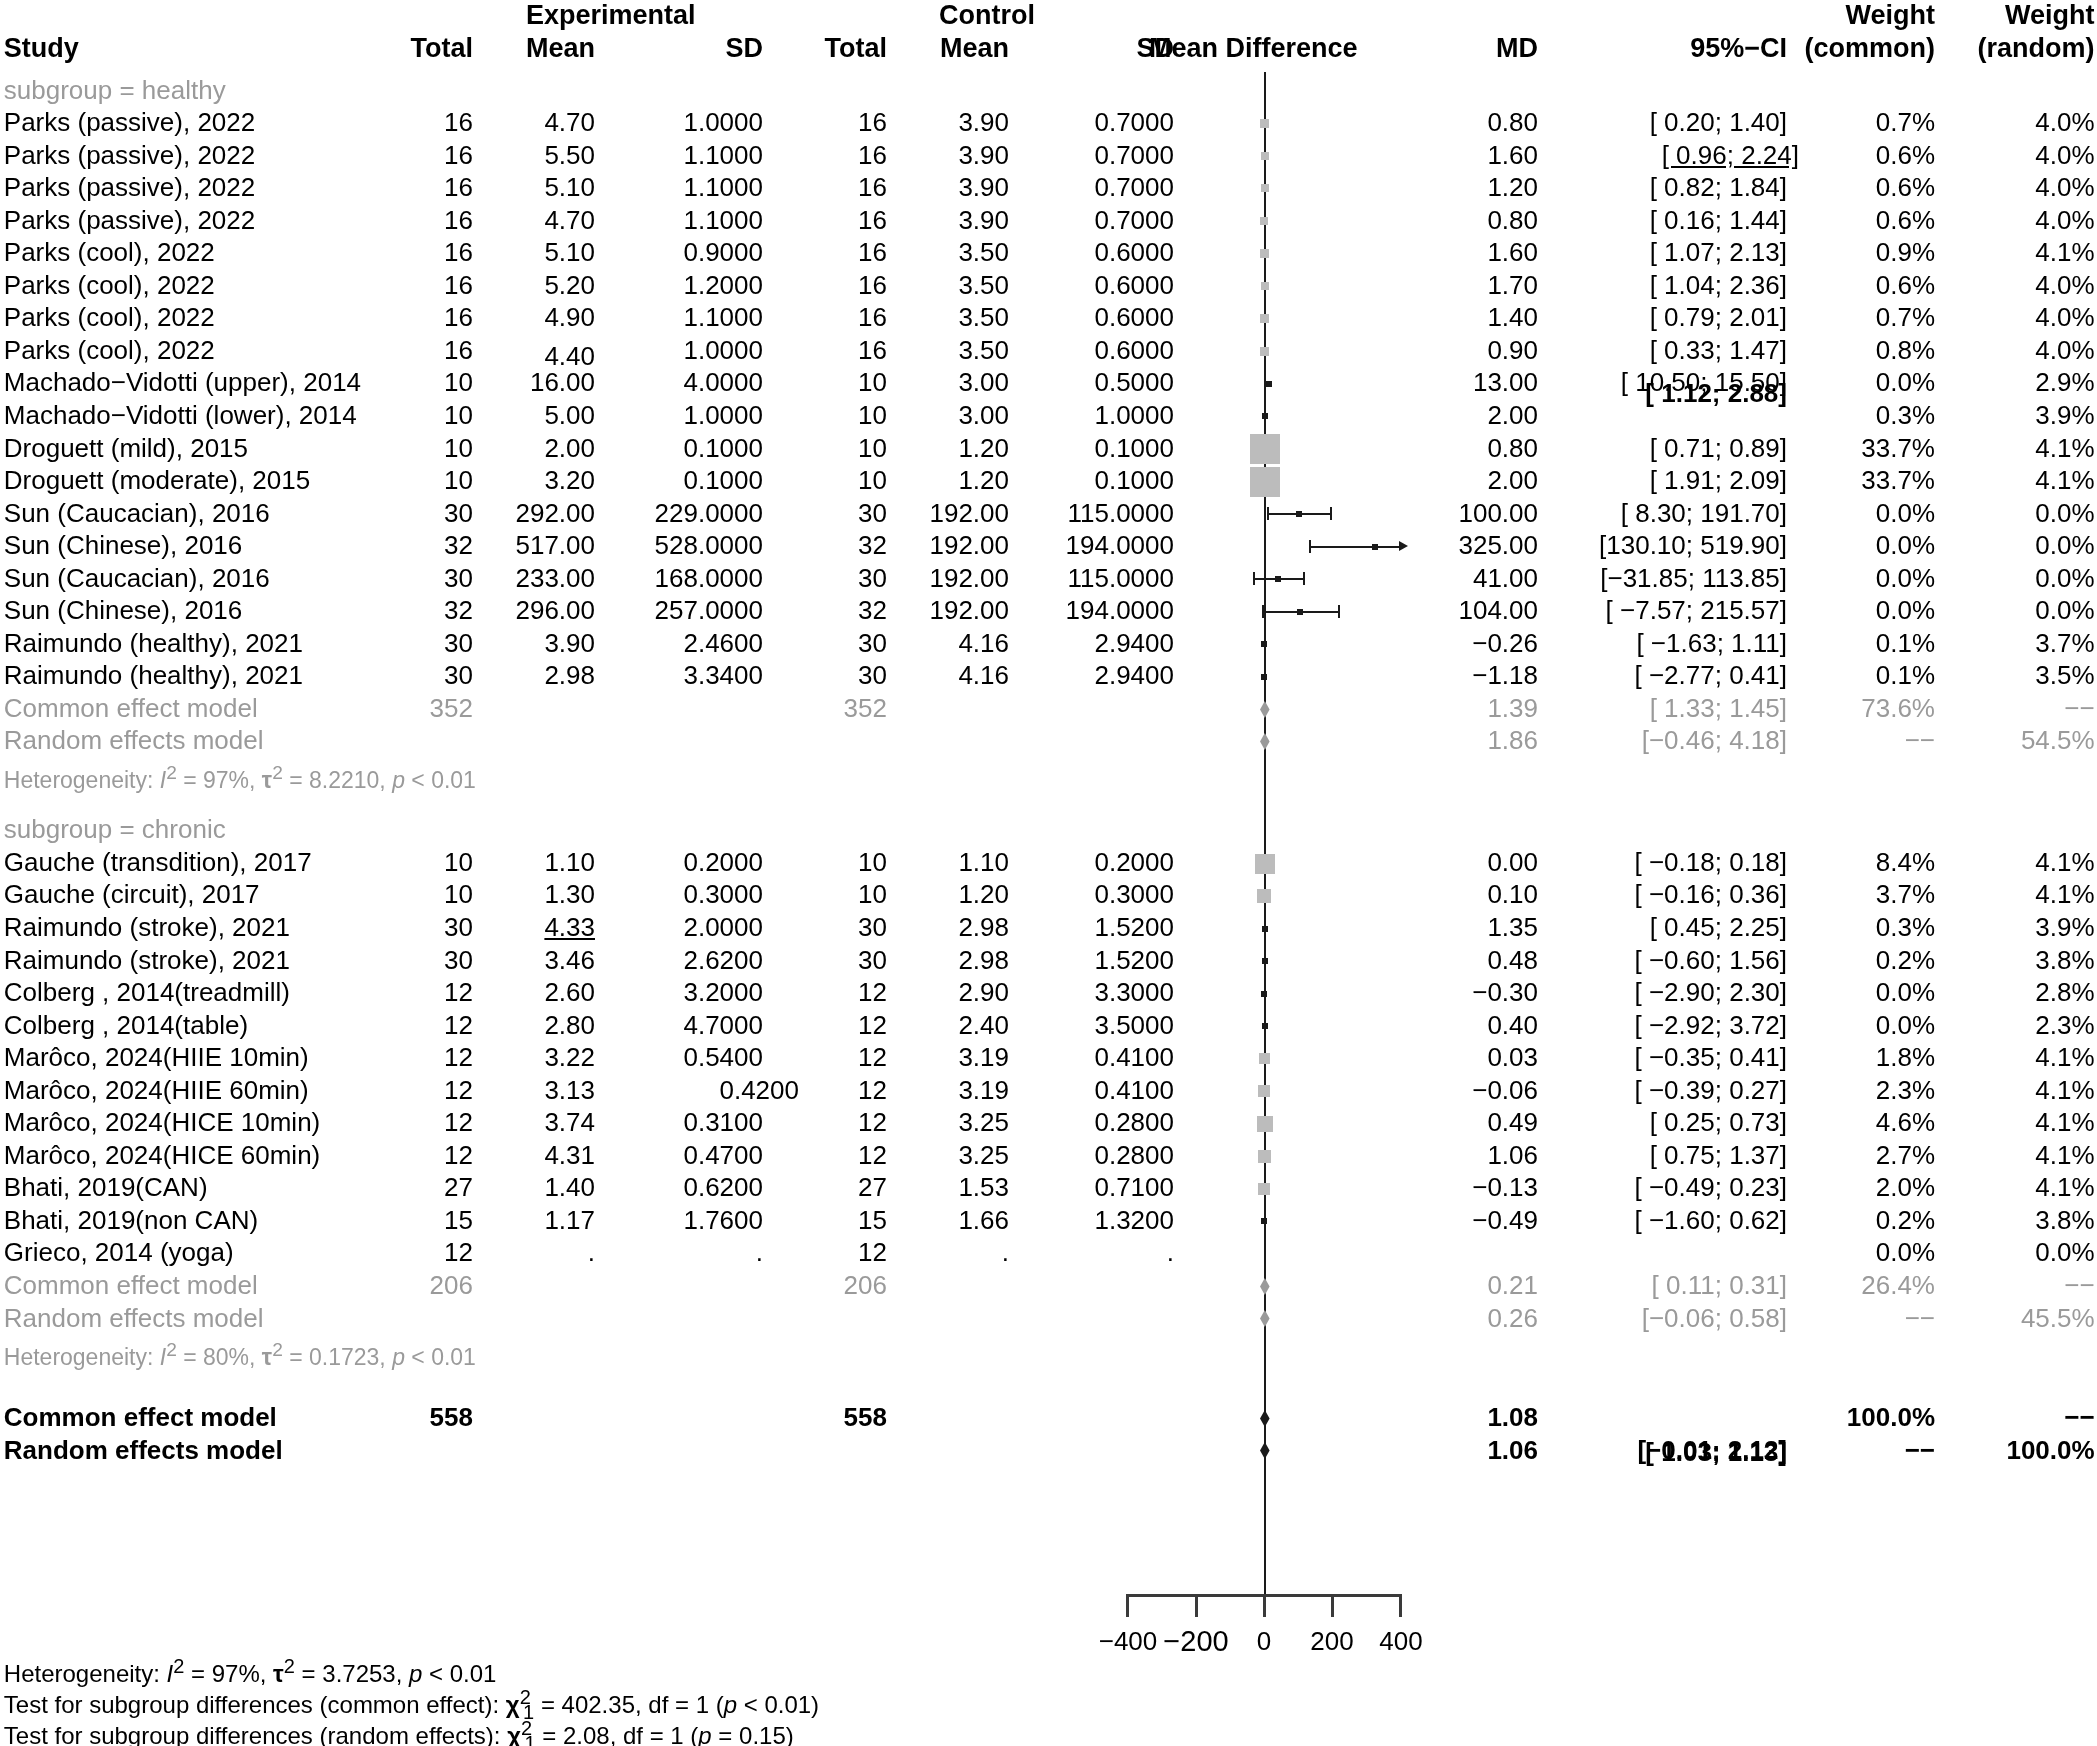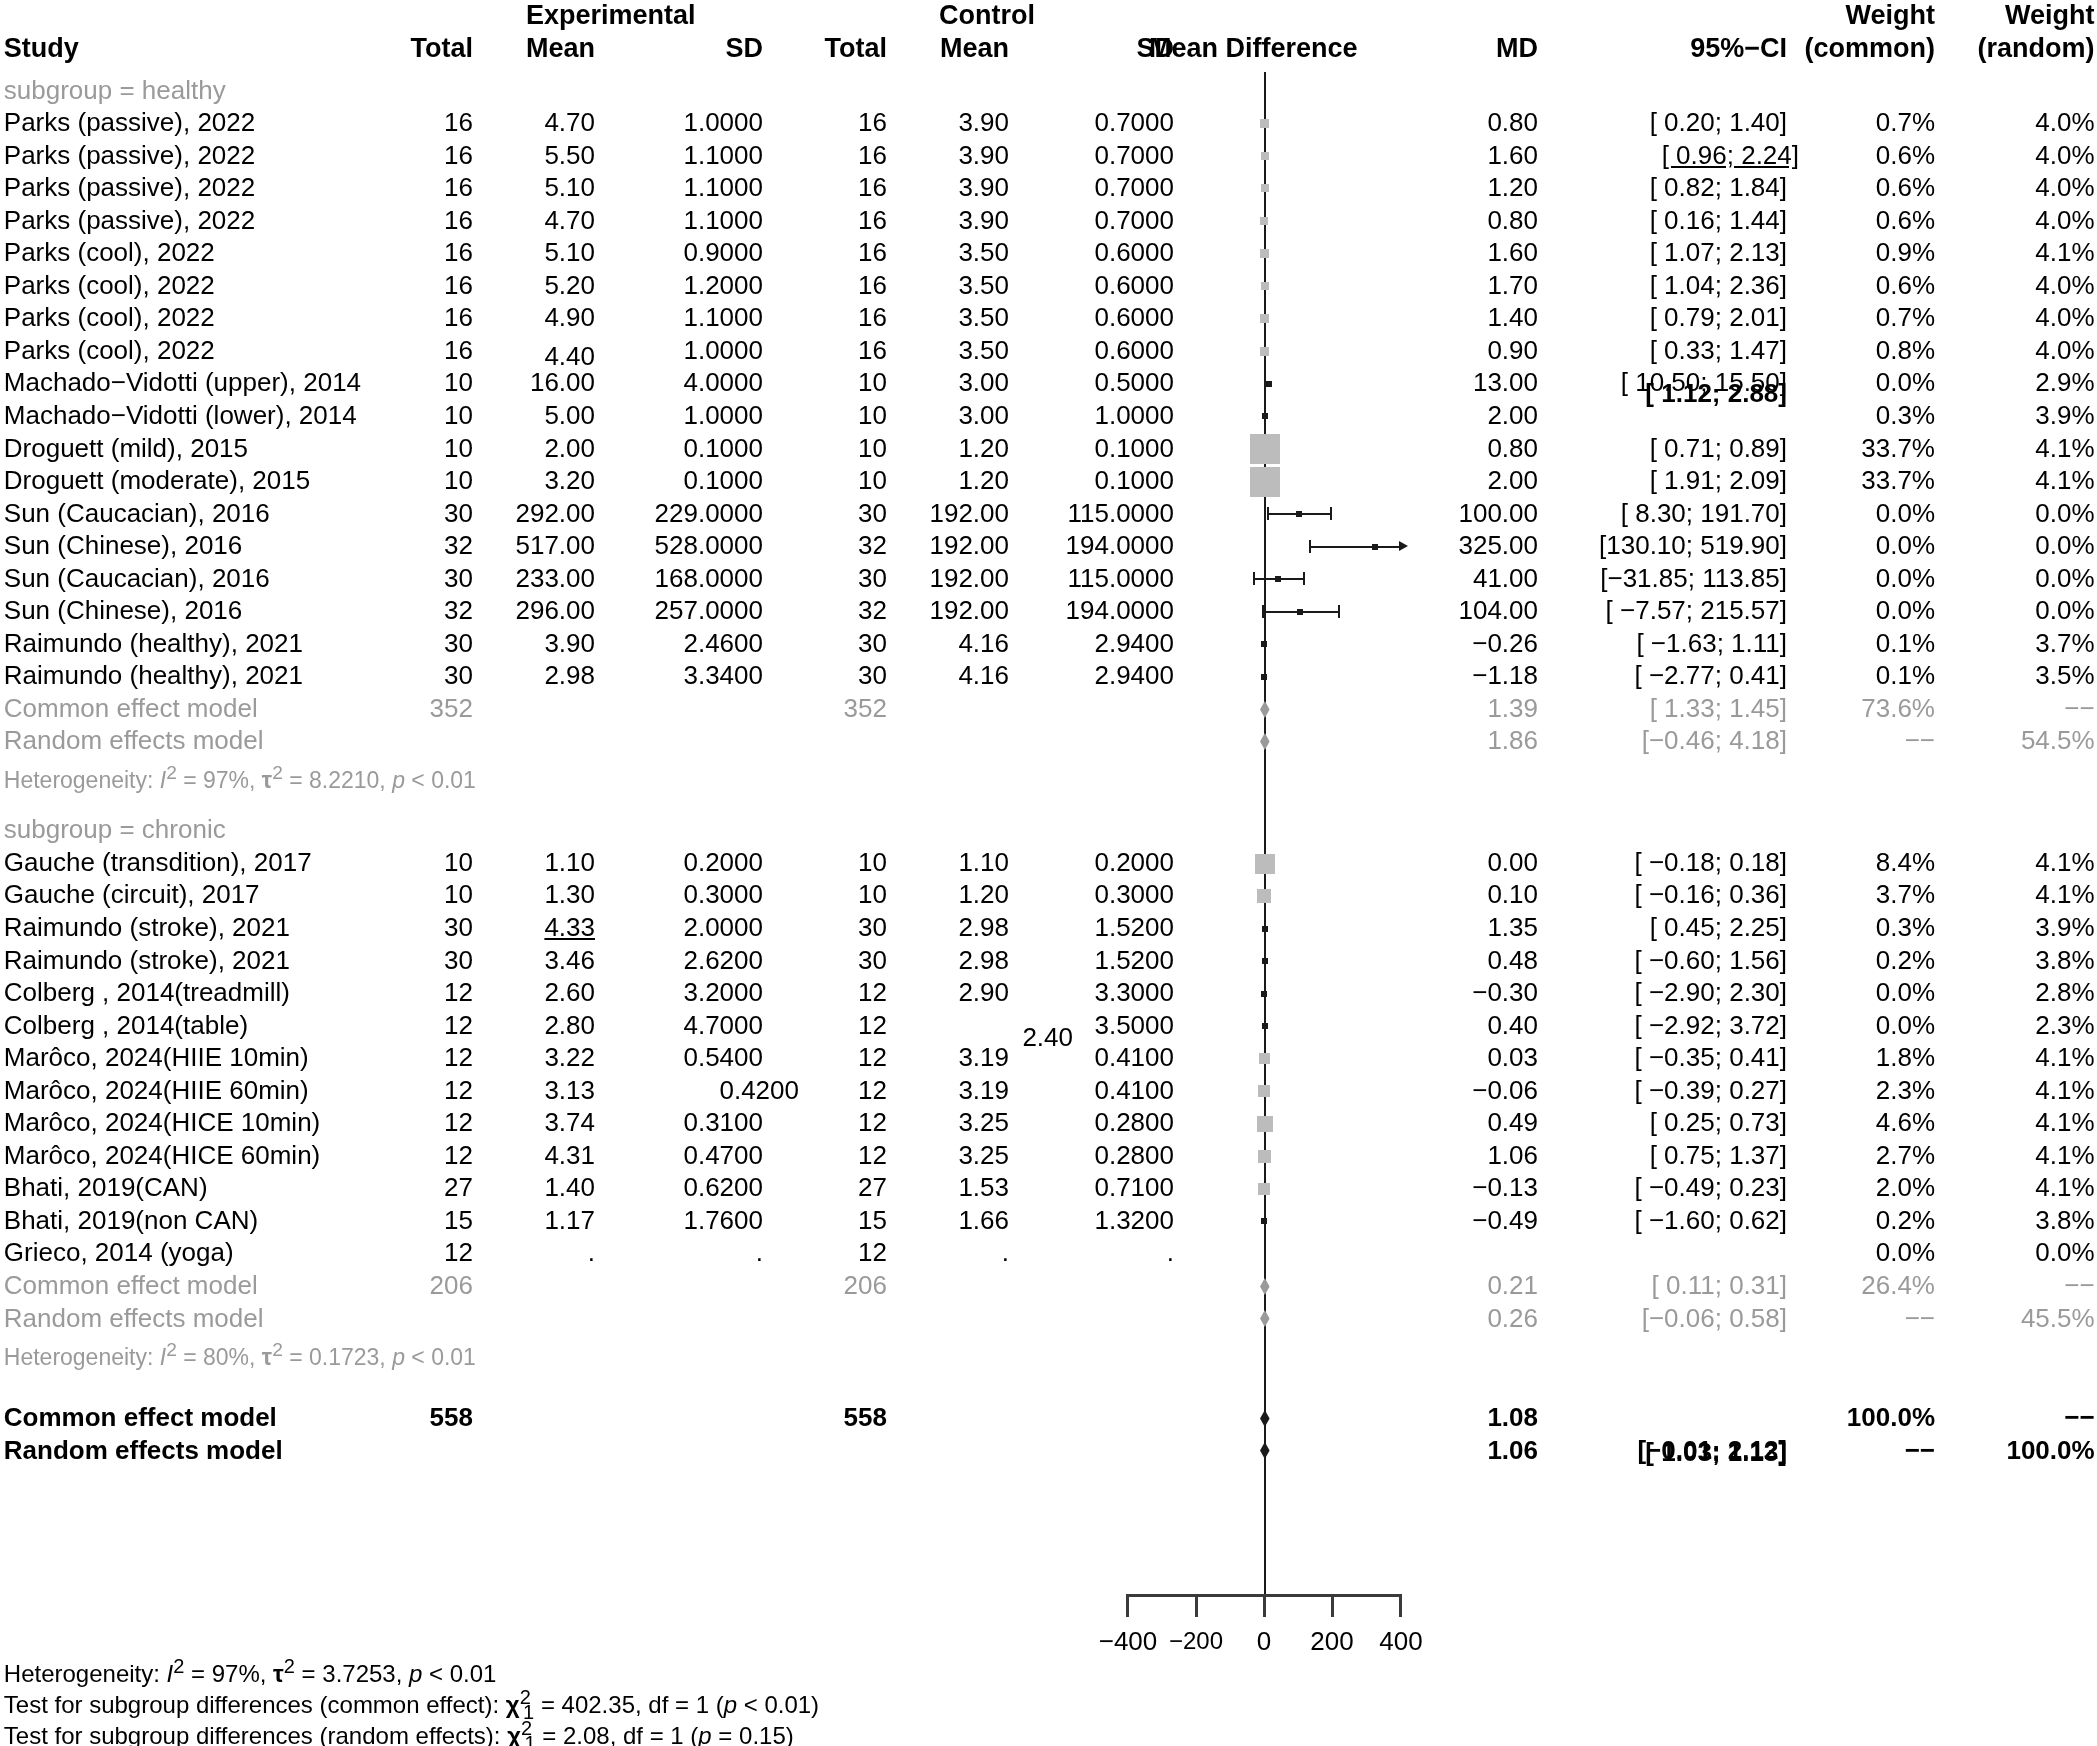--- a/index.html
+++ b/index.html
@@ -353,21 +353,21 @@
     <div class="col" style="right: 559px; top: 979px;">−0.30</div>
     <div class="col" style="right: 310px; top: 979px;">[ −2.90;  2.30]</div>
     <div class="col" style="right: 162px; top: 979px;">0.0%</div>
     <div class="col" style="right: 2.4px; top: 979px;">2.8%</div>
     <div class="dot" style="left: 1261px; top: 991px; width: 5.7px; height: 5.7px;"></div>
     <div class="cell" style="left: 3.8px; top: 1012px;">Colberg , 2014(table)</div>
     <div class="col" style="right: 1624px; top: 1012px;">12</div>
     <div class="col" style="right: 1502px; top: 1012px;">2.80</div>
     <div class="col" style="right: 1334px; top: 1012px;">4.7000</div>
     <div class="col" style="right: 1210px; top: 1012px;">12</div>
-    <div class="col" style="right: 1024px; top: 1012px; margin-top: 12px;">2.40</div>
+    <div class="col" style="right: 1088px; top: 1012px;">2.40</div>
     <div class="col" style="right: 923px; top: 1012px;">3.5000</div>
     <div class="col" style="right: 559px; top: 1012px;">0.40</div>
     <div class="col" style="right: 310px; top: 1012px;">[ −2.92;  3.72]</div>
     <div class="col" style="right: 162px; top: 1012px;">0.0%</div>
     <div class="col" style="right: 2.4px; top: 1012px;">2.3%</div>
     <div class="dot" style="left: 1262px; top: 1023px; width: 5.7px; height: 5.7px;"></div>
     <div class="cell" style="left: 3.8px; top: 1044px;">Marôco, 2024(HIIE 10min)</div>
     <div class="col" style="right: 1624px; top: 1044px;">12</div>
     <div class="col" style="right: 1502px; top: 1044px;">3.22</div>
     <div class="col" style="right: 1334px; top: 1044px;">0.5400</div>
@@ -474,21 +474,21 @@
     <div class="cell b" style="left: 3.8px; top: 1437px;">Random effects model</div>
     <div class="col b" style="right: 559px; top: 1437px;">1.06</div>
     <div class="col b" style="right: 310px; top: 1437px;">[−0.01;  2.12]</div>
     <div class="col b" style="right: 162px; top: 1437px;">−−</div>
     <div class="col b" style="right: 2.4px; top: 1437px;">100.0%</div>
     <div style="position: absolute; left: 1260px; top: 1442px; width: 9.6px; height: 17px; background: rgb(26, 26, 26); clip-path: polygon(0% 50%, 50% 0%, 100% 50%, 50% 100%);"></div>
     <div style="position: absolute; left: 1128px; top: 1594px; width: 273px; height: 3.3px; background: rgb(58, 58, 58);"></div>
     <div style="position: absolute; left: 1126px; top: 1594px; width: 2.9px; height: 23px; background: rgb(58, 58, 58);"></div>
     <div style="position: absolute; left: 1085px; top: 1628px; width: 86px; text-align: center; font-size: 26px; line-height: 26px;">−400</div>
     <div style="position: absolute; left: 1195px; top: 1594px; width: 2.9px; height: 23px; background: rgb(58, 58, 58);"></div>
-    <div style="position: absolute; left: 1153px; top: 1628px; width: 86px; text-align: center; font-size: 24px; line-height: 26px;">−200</div>
+    <div style="position: absolute; left: 1153px; top: 1628px; width: 86px; text-align: center; font-size: 29px; line-height: 26px;">−200</div>
     <div style="position: absolute; left: 1263px; top: 1594px; width: 2.9px; height: 23px; background: rgb(58, 58, 58);"></div>
     <div style="position: absolute; left: 1221px; top: 1628px; width: 86px; text-align: center; font-size: 26px; line-height: 26px;">0</div>
     <div style="position: absolute; left: 1331px; top: 1594px; width: 2.9px; height: 23px; background: rgb(58, 58, 58);"></div>
     <div style="position: absolute; left: 1289px; top: 1628px; width: 86px; text-align: center; font-size: 26px; line-height: 26px;">200</div>
     <div style="position: absolute; left: 1399px; top: 1594px; width: 2.9px; height: 23px; background: rgb(58, 58, 58);"></div>
     <div style="position: absolute; left: 1358px; top: 1628px; width: 86px; text-align: center; font-size: 26px; line-height: 26px;">400</div>
     <div class="cell" style="left: 3.8px; top: 1653px; font-size: 24px;">Heterogeneity: <i>I</i><sup>2</sup> = 97%, <b>τ</b><sup>2</sup> = 3.7253, <i>p</i> &lt; 0.01</div>
     <div class="cell" style="left: 3.8px; top: 1684px; font-size: 24px;">Test for subgroup differences (common effect): <b>χ</b><sup>2</sup><sub style="margin-left:-7.7px">1</sub> = 402.35, df = 1 (<i>p</i> &lt; 0.01)</div>
     <div class="cell" style="left: 3.8px; top: 1715px; font-size: 24px;">Test for subgroup differences (random effects): <b>χ</b><sup>2</sup><sub style="margin-left:-7.7px">1</sub> = 2.08, df = 1 (<i>p</i> = 0.15)</div>
   </div>

